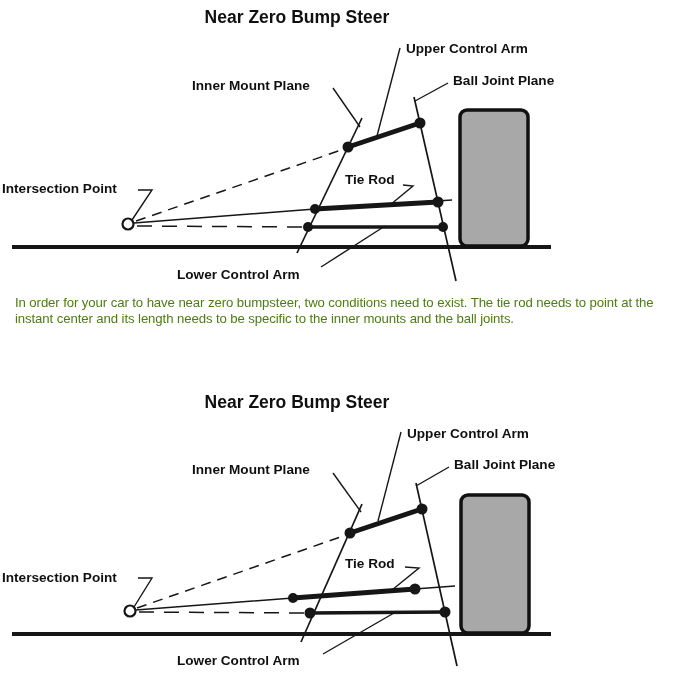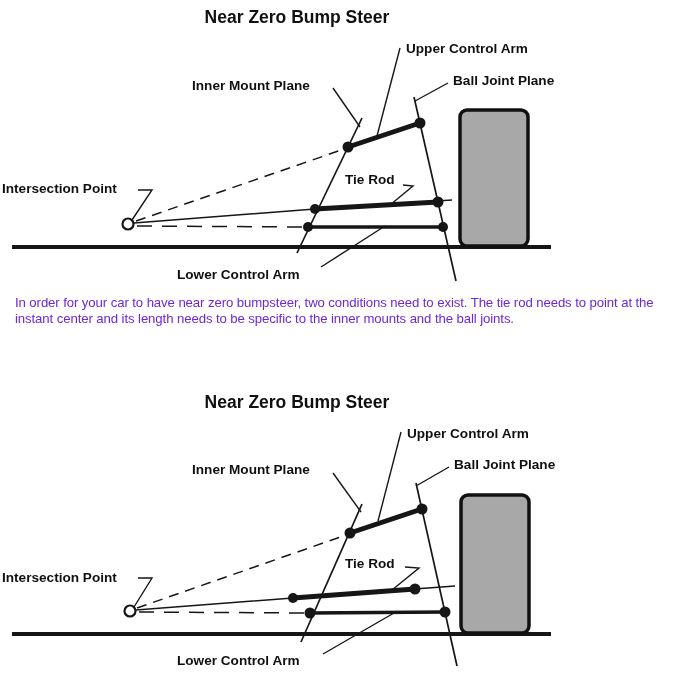--- a/index.html
+++ b/index.html
@@ -10,21 +10,21 @@
   #diagram-bottom{top:385px;}
   svg text{font-family:"Liberation Sans",sans-serif;font-weight:bold;fill:#101010;}
   .dg-title{font-size:17.5px;}
   .dg-label{font-size:13.6px;}
   .line{stroke:#161616;fill:none;}
   .thick{stroke-width:5;stroke-linecap:round;}
   .med{stroke-width:3.4;stroke-linecap:round;}
   .thin{stroke-width:1.5;}
   .leader{stroke-width:1.4;}
   .dot{fill:#161616;stroke:none;}
-  .para{position:absolute;color:#6d28d9;font-size:13.2px;line-height:16.2px;letter-spacing:-0.1px;}
+  .para{position:absolute;color:#4d7c0f;font-size:13.2px;line-height:16.2px;letter-spacing:-0.1px;}
   #para1{top:295px;left:15px;width:652px;}
   #para2{top:337px;left:8px;width:670px;}
 </style>
 </head>
 <body>
 
 <div id="page">
 
   <svg id="diagram-top" width="688" height="290" viewBox="0 0 688 290">
 

